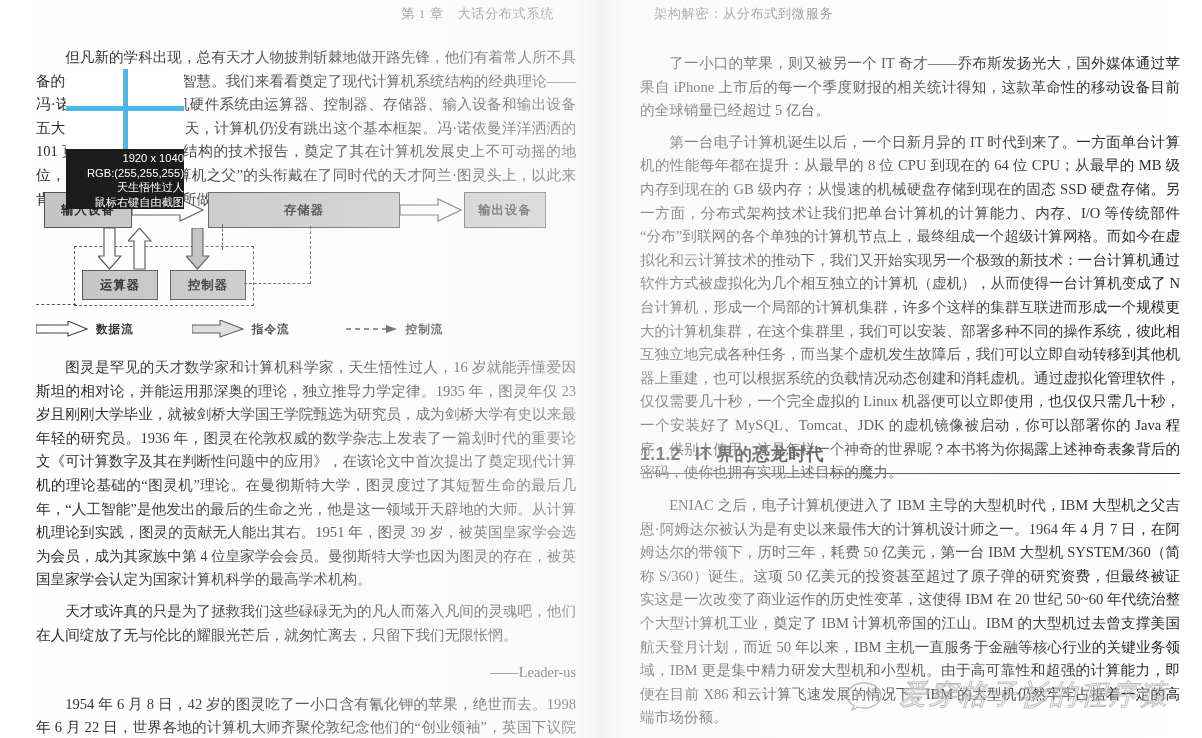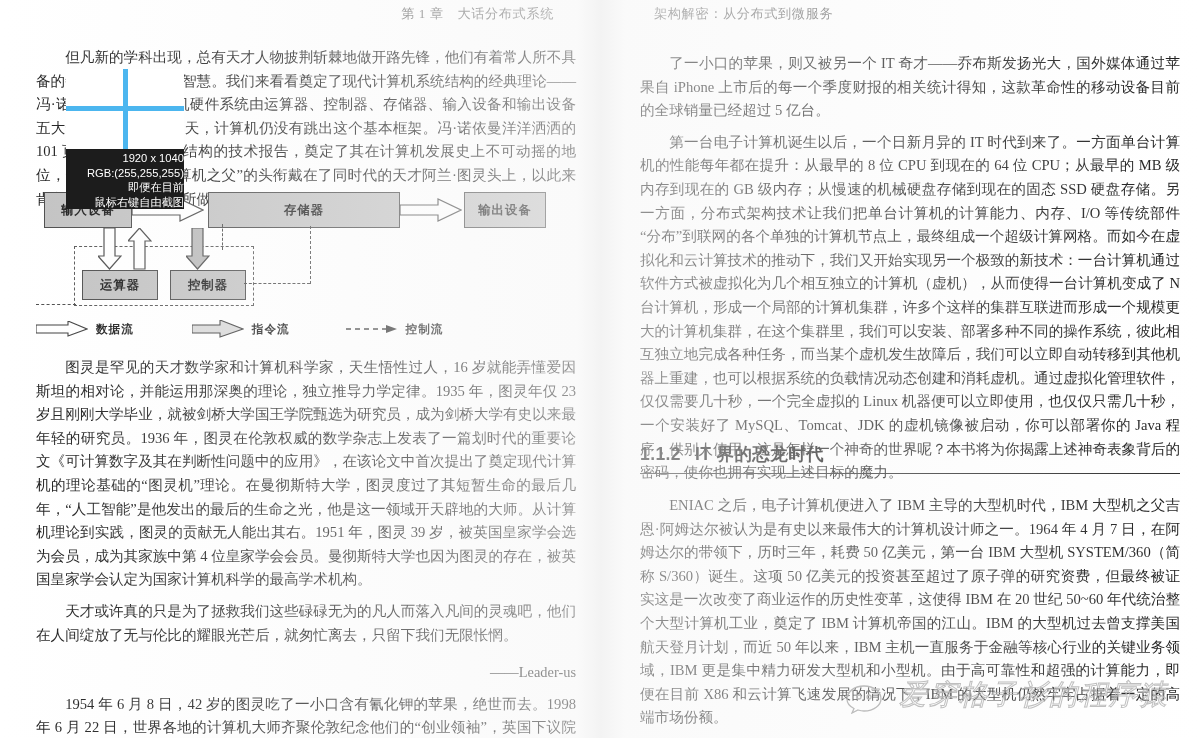--- a/index.html
+++ b/index.html
@@ -196,21 +196,21 @@
     line-height: 14.5px;
     white-space: nowrap;
   }
 
   
   #watermark {
     position: absolute;
     left: 845px;
     top: 676px;
     display: flex;
-    align-items: flex-end;
+    align-items: center;
     z-index: 40;
     pointer-events: none;
   }
   #watermark .wm-text {
     font-family: "Liberation Sans", "DejaVu Sans", sans-serif;
     font-size: 28px;
     font-style: italic;
     color: transparent;
     -webkit-text-stroke: 1px #b5b5b5;
     letter-spacing: 2px;
@@ -337,18 +337,18 @@
   </div>
 
   <div id="capture-overlay">
     <div class="magnifier">
       <div class="cross-h"></div>
       <div class="cross-v"></div>
     </div>
     <div class="info-panel">
       <div>1920 x 1040</div>
       <div>RGB:(255,255,255)</div>
-      <div>即便在目前</div>
+      <div>天生悟性过人</div>
       <div>鼠标右键自由截图</div>
     </div>
   </div>
 
 </div>
 
 </body></html>

